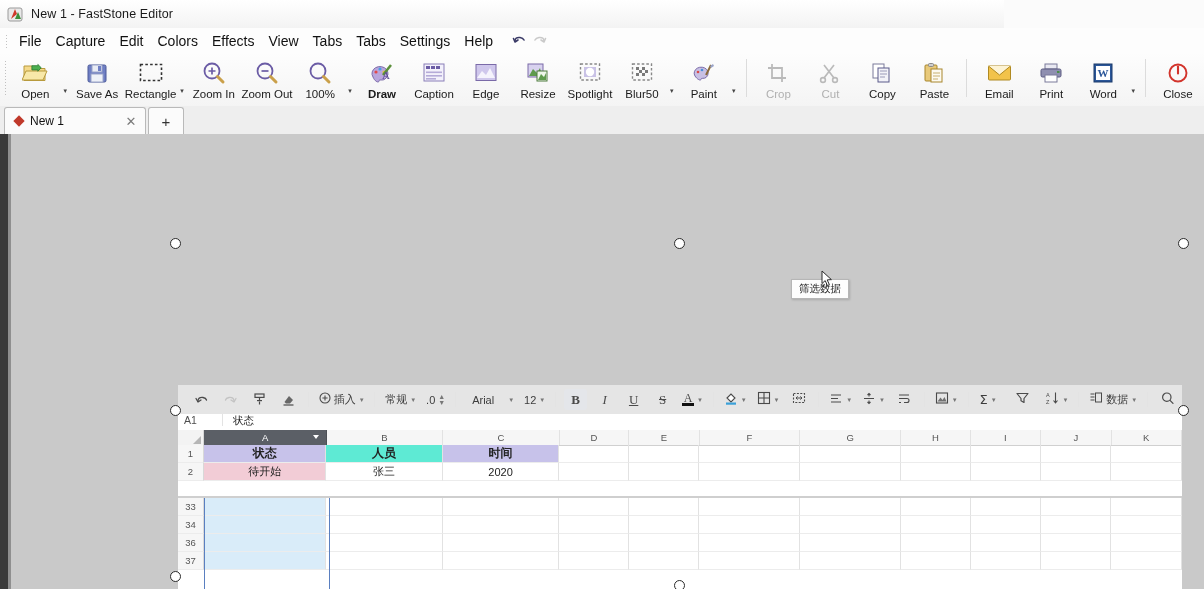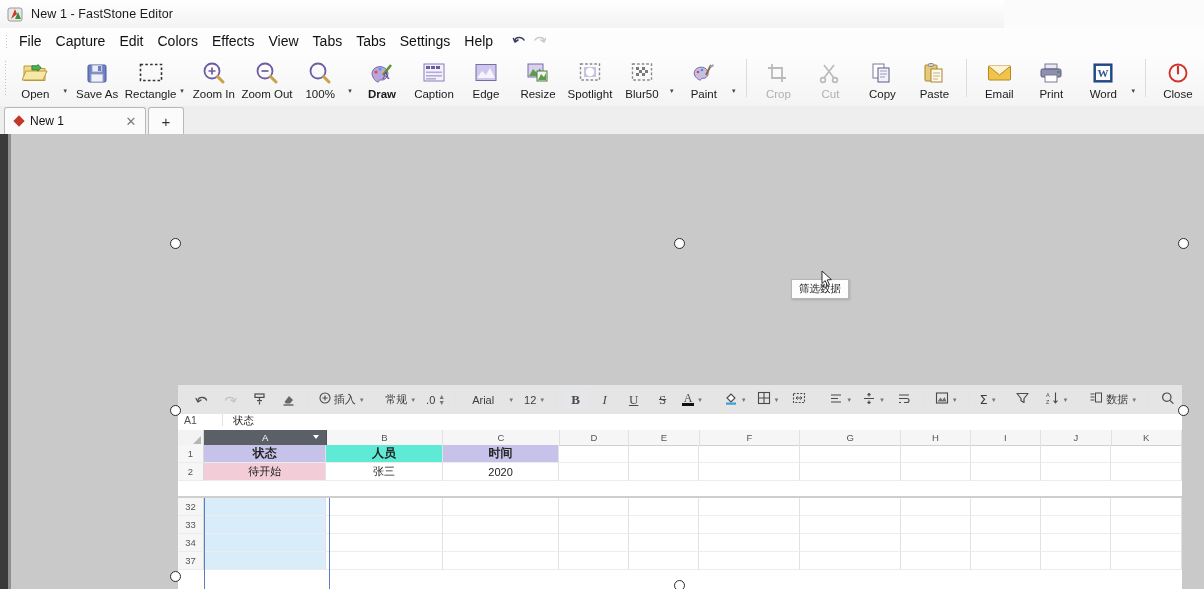--- a/index.html
+++ b/index.html
@@ -684,34 +684,20 @@
             <div class="cell" style="width:71px;"></div>
             <div class="cell" style="width:72px;"></div>
             <div class="cell" style="width:72px;"></div>
             <div class="cell" style="width:72px;"></div>
           </div>
 
           <div class="splitline"></div>
 
           <div id="bottomRows" style="position:absolute;left:0;top:53px;width:1004px;">
               <div class="row">
-                <div class="rh">32</div>
-                <div class="cell" style="width: 125px; background: rgb(217, 236, 249);"></div>
-                <div class="cell" style="width: 119px;"></div>
-                <div class="cell" style="width: 119px;"></div>
-                <div class="cell" style="width: 71px;"></div>
-                <div class="cell" style="width: 72px;"></div>
-                <div class="cell" style="width: 103px;"></div>
-                <div class="cell" style="width: 103px;"></div>
-                <div class="cell" style="width: 71px;"></div>
-                <div class="cell" style="width: 72px;"></div>
-                <div class="cell" style="width: 72px;"></div>
-                <div class="cell" style="width: 72px;"></div>
-              </div>
-              <div class="row">
                 <div class="rh">33</div>
                 <div class="cell" style="width: 125px; background: rgb(217, 236, 249);"></div>
                 <div class="cell" style="width: 119px;"></div>
                 <div class="cell" style="width: 119px;"></div>
                 <div class="cell" style="width: 71px;"></div>
                 <div class="cell" style="width: 72px;"></div>
                 <div class="cell" style="width: 103px;"></div>
                 <div class="cell" style="width: 103px;"></div>
                 <div class="cell" style="width: 71px;"></div>
                 <div class="cell" style="width: 72px;"></div>
@@ -726,20 +712,34 @@
                 <div class="cell" style="width: 71px;"></div>
                 <div class="cell" style="width: 72px;"></div>
                 <div class="cell" style="width: 103px;"></div>
                 <div class="cell" style="width: 103px;"></div>
                 <div class="cell" style="width: 71px;"></div>
                 <div class="cell" style="width: 72px;"></div>
                 <div class="cell" style="width: 72px;"></div>
                 <div class="cell" style="width: 72px;"></div>
               </div>
               <div class="row">
+                <div class="rh">36</div>
+                <div class="cell" style="width: 125px; background: rgb(217, 236, 249);"></div>
+                <div class="cell" style="width: 119px;"></div>
+                <div class="cell" style="width: 119px;"></div>
+                <div class="cell" style="width: 71px;"></div>
+                <div class="cell" style="width: 72px;"></div>
+                <div class="cell" style="width: 103px;"></div>
+                <div class="cell" style="width: 103px;"></div>
+                <div class="cell" style="width: 71px;"></div>
+                <div class="cell" style="width: 72px;"></div>
+                <div class="cell" style="width: 72px;"></div>
+                <div class="cell" style="width: 72px;"></div>
+              </div>
+              <div class="row">
                 <div class="rh">37</div>
                 <div class="cell" style="width: 125px; background: rgb(217, 236, 249);"></div>
                 <div class="cell" style="width: 119px;"></div>
                 <div class="cell" style="width: 119px;"></div>
                 <div class="cell" style="width: 71px;"></div>
                 <div class="cell" style="width: 72px;"></div>
                 <div class="cell" style="width: 103px;"></div>
                 <div class="cell" style="width: 103px;"></div>
                 <div class="cell" style="width: 71px;"></div>
                 <div class="cell" style="width: 72px;"></div>

